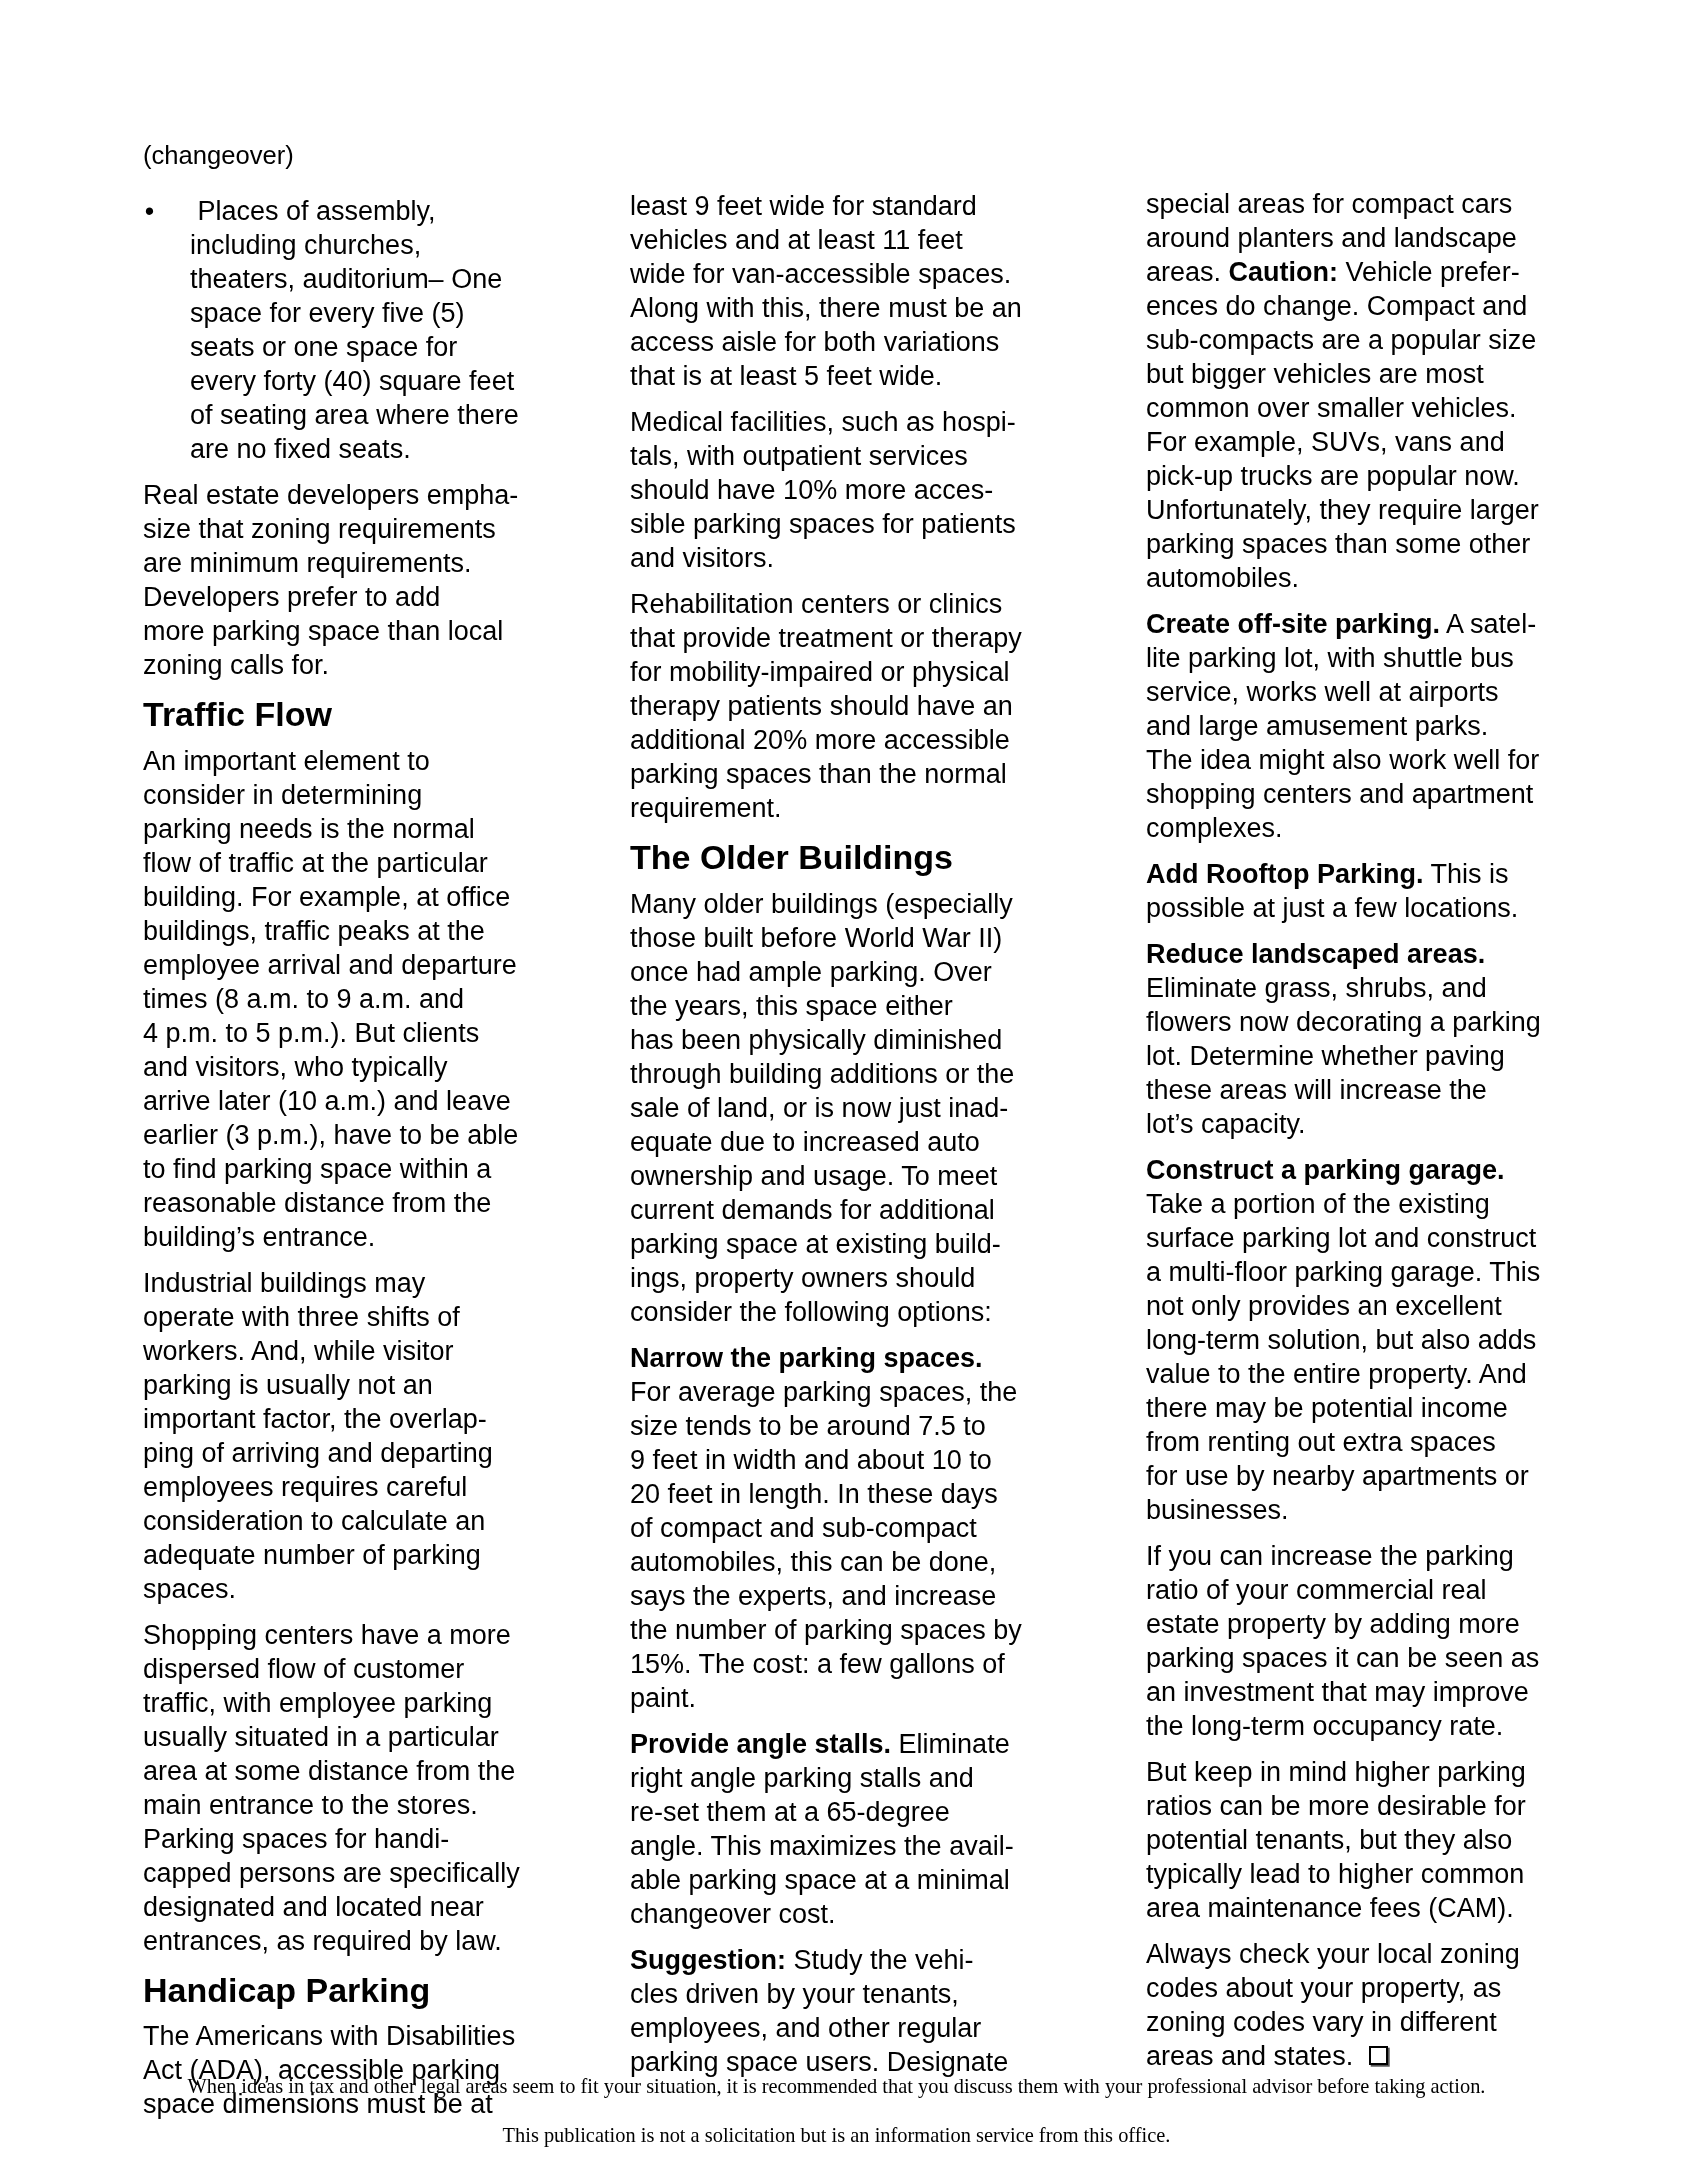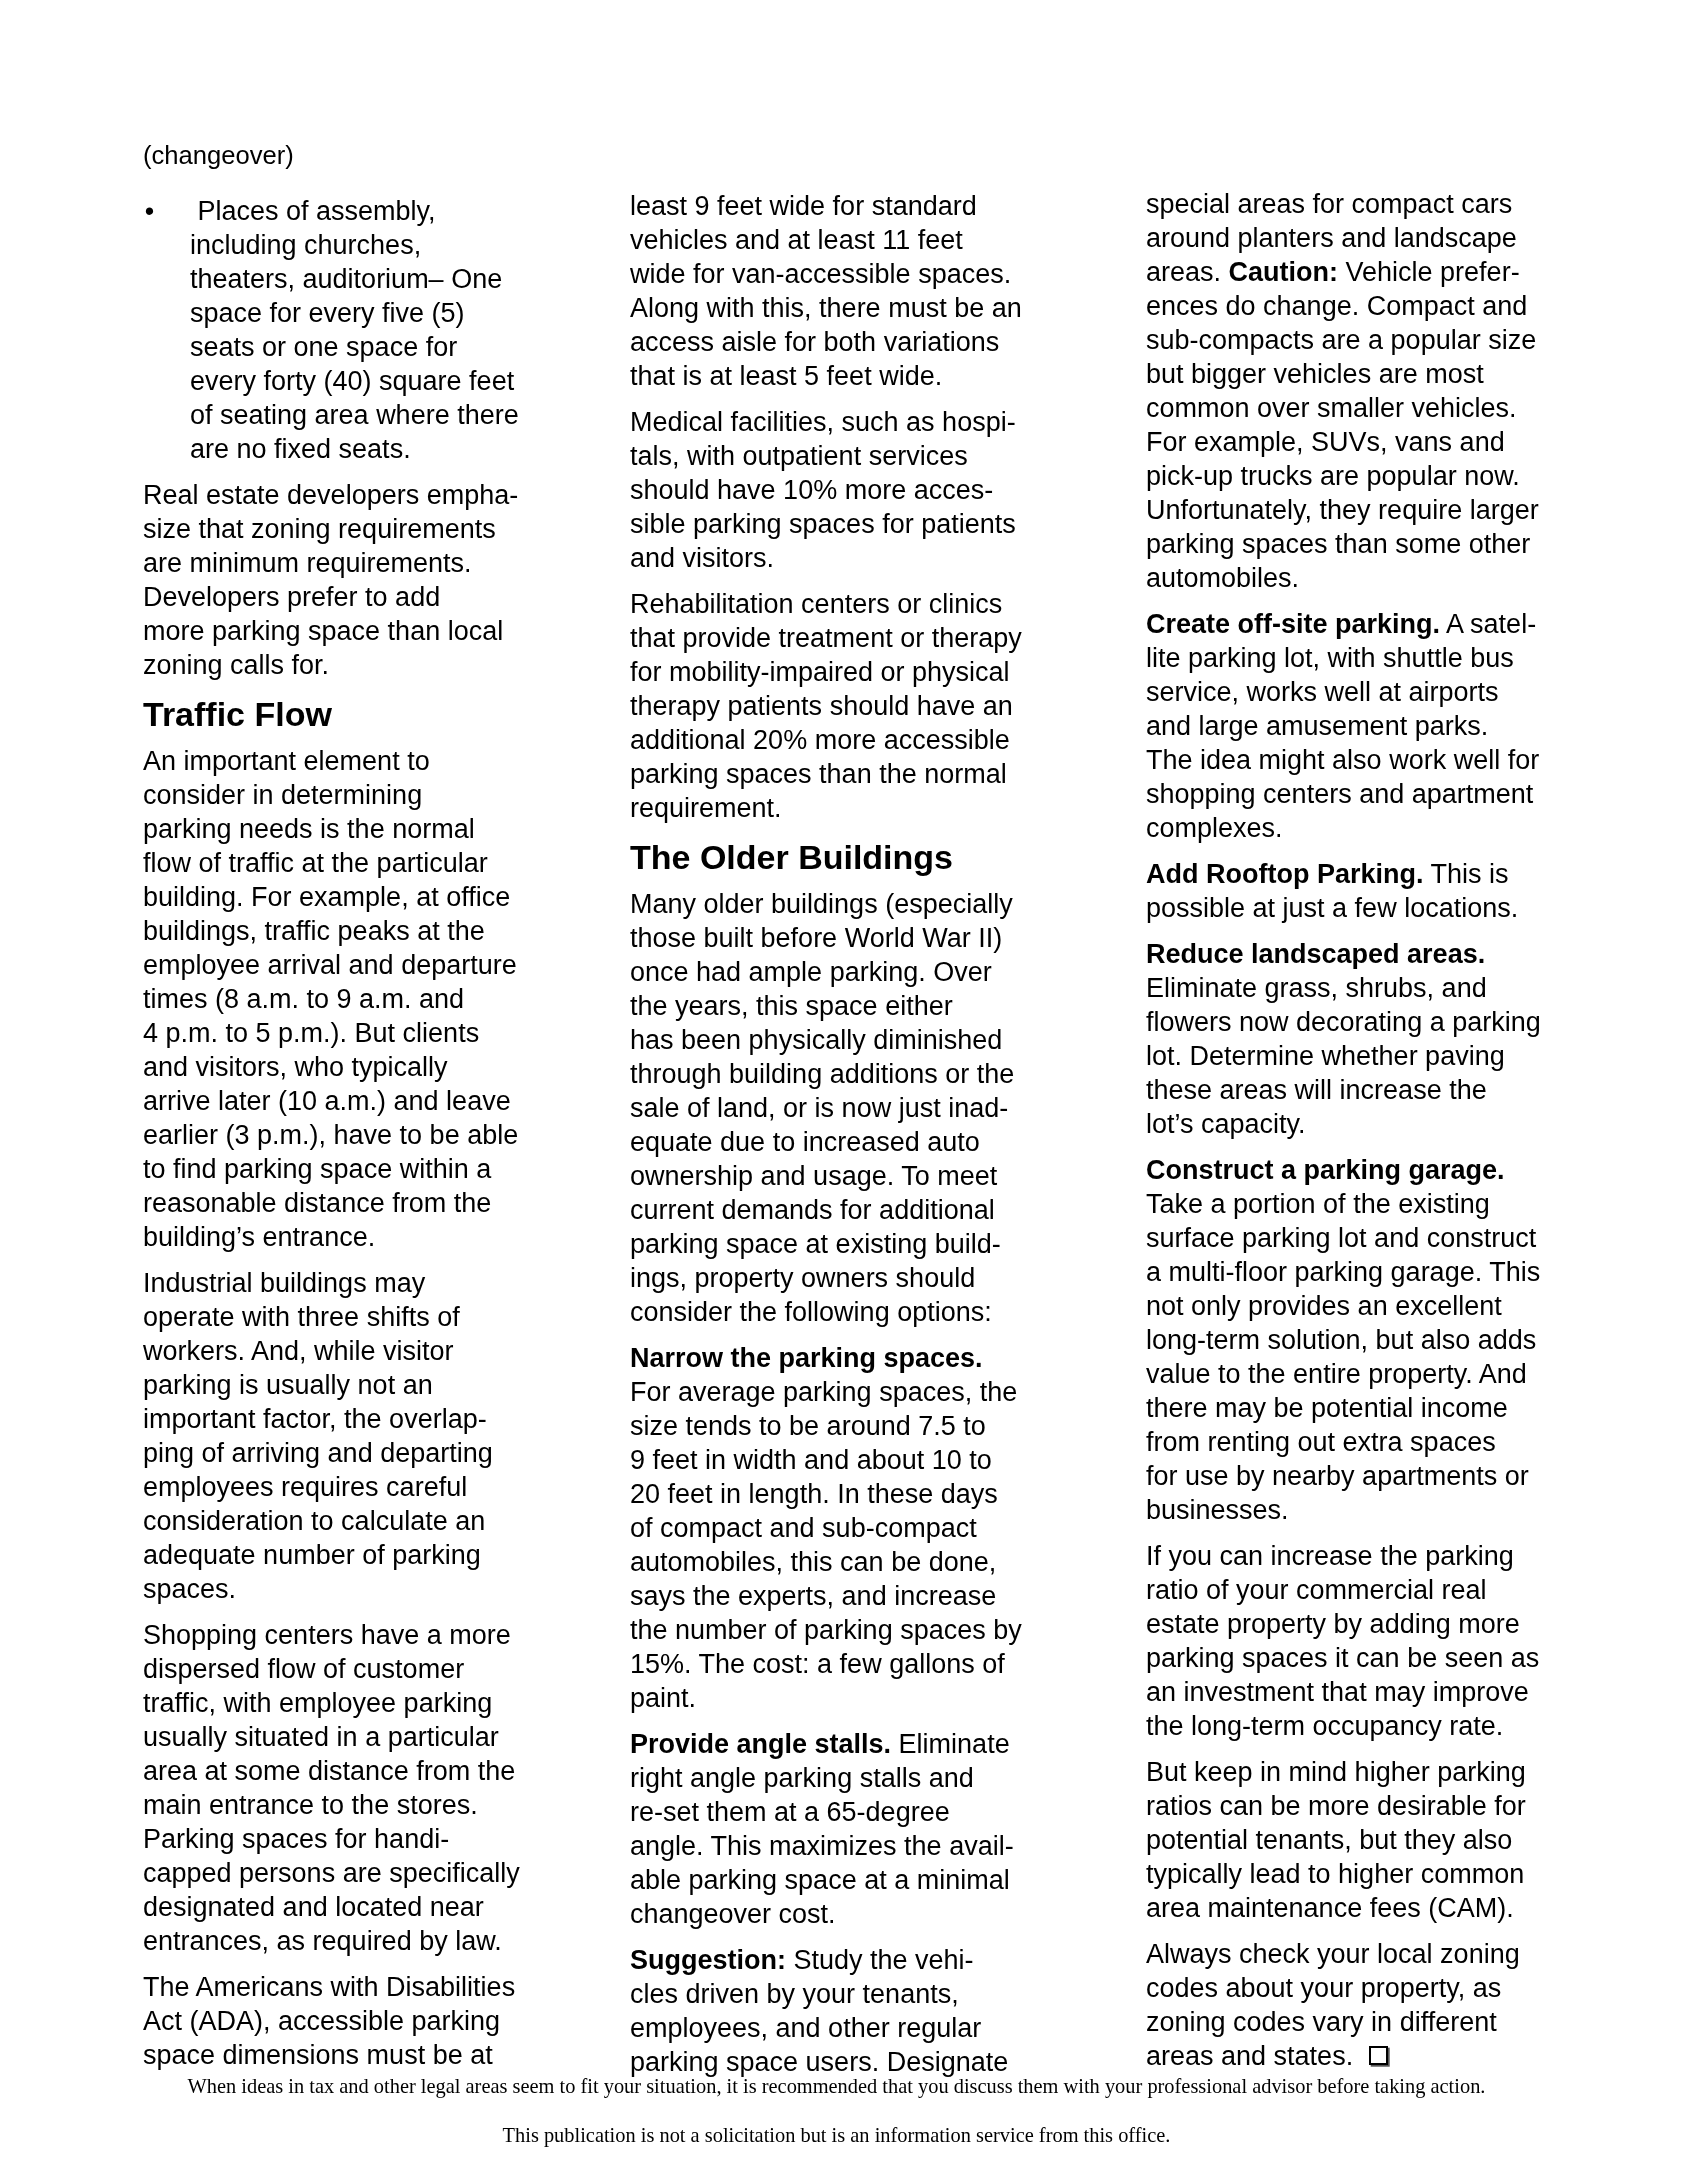--- a/index.html
+++ b/index.html
@@ -85,20 +85,21 @@
         <p><span>Shopping centers have a more
 dispersed flow of customer
 traffic, with employee parking
 usually situated in a particular
 area at some distance from the
 main entrance to the stores.
 Parking spaces for handi-
 capped persons are specifically
 designated and located near
 entrances, as required by law.</span></p>
+        <h2><span class="b">Handicap Parking</span></h2>
         <p><span>The Americans with Disabilities
 Act (ADA), accessible parking
 space dimensions must be at</span></p>
       </div>
   </div>
 
   <div class="col" id="col2">
     <div>
         <p><span>least 9 feet wide for standard
 vehicles and at least 11 feet

